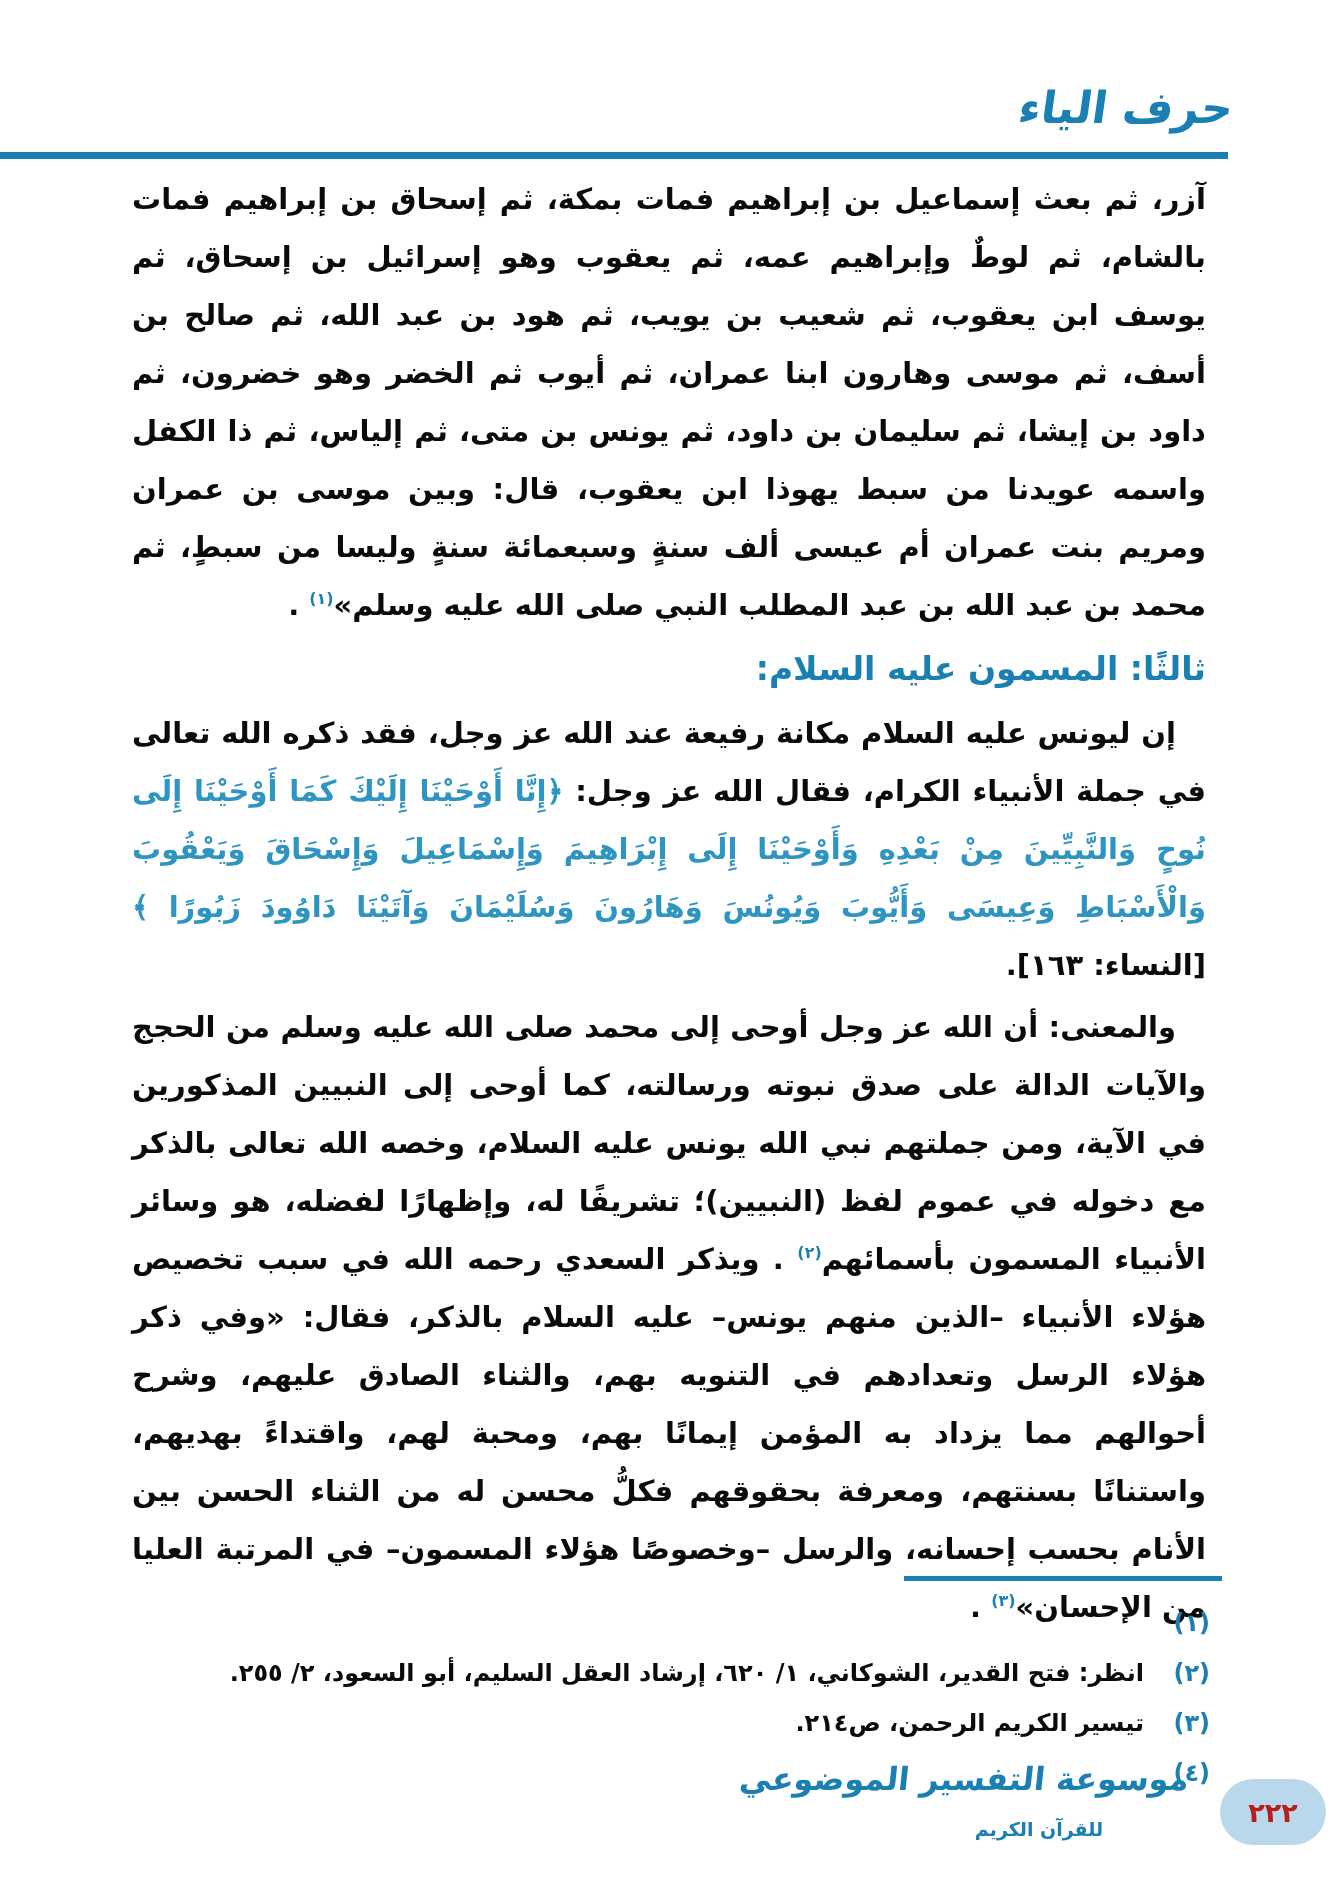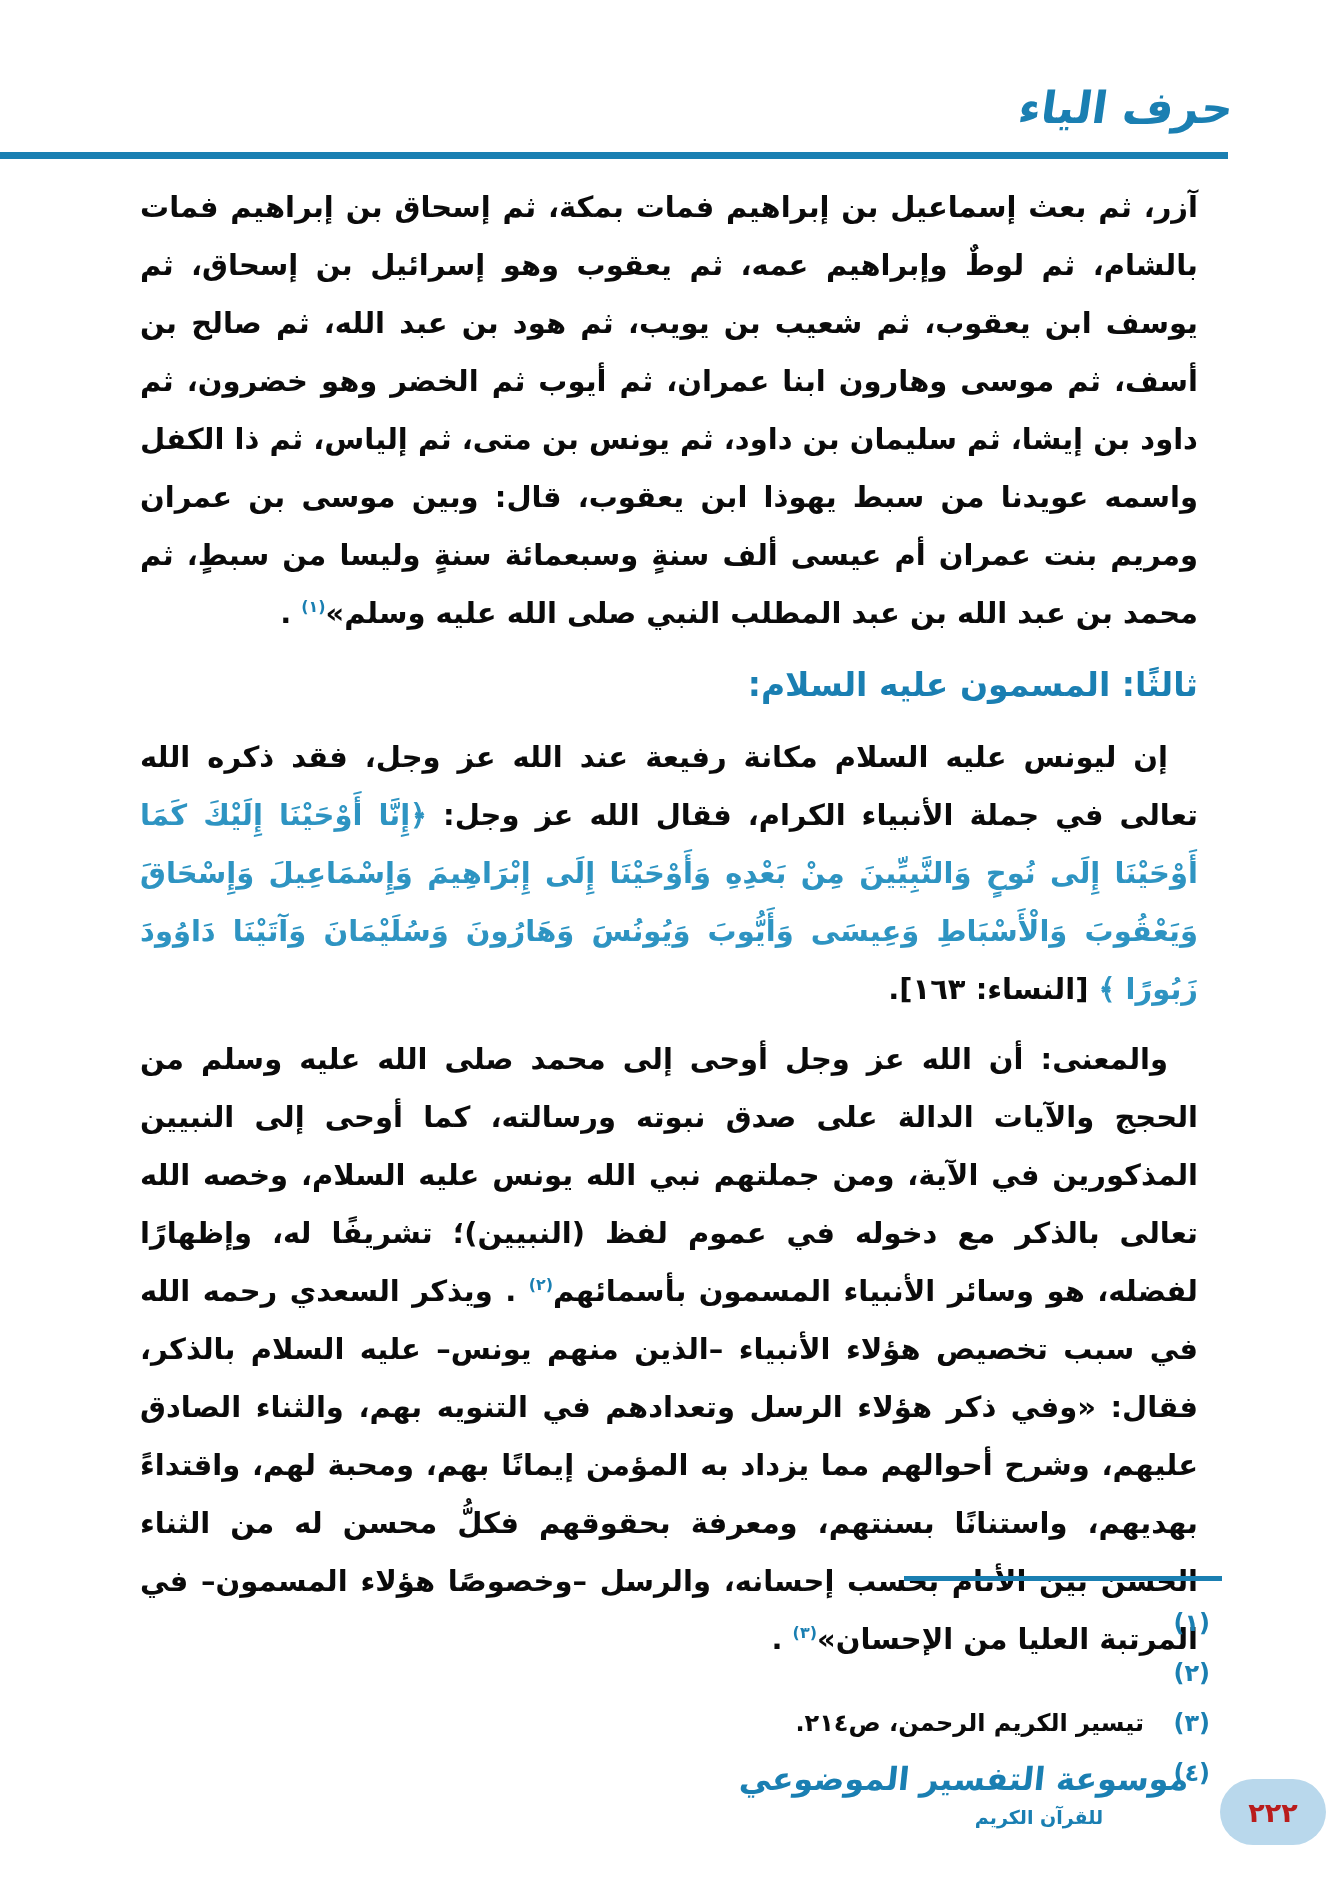--- a/index.html
+++ b/index.html
@@ -30,21 +30,21 @@
     background:var(--accent);
   }
   
   .main{
     position:absolute;top:166px;right:129px;
     width:1082px;
     direction:rtl;text-align:justify;
     font-size:29px;font-weight:bold;color:var(--ink);
     line-height:58px;
   }
-  .main p{margin:12px;}
+  .main p{margin:4px;}
   .para1{margin-bottom:16px;}
   .section-heading{
     color:var(--accent);
     font-size:33px;font-weight:bold;
     line-height:62px;
     margin:14px 0 10px;
     text-align:right;
   }
   .para{margin-bottom:8px;}
   .indent{text-indent:30px;}
@@ -75,21 +75,21 @@
   .logo{
     position:absolute;top:1760px;right:150px;
     width:300px;text-align:center;
     color:var(--accent);direction:rtl;
   }
   .logo-title{
     font-size:32px;font-weight:bold;
     transform:skewX(-6deg);
     white-space:nowrap;
   }
-  .logo-subtitle{font-size:19px;font-weight:bold;margin-top:8px;}
+  .logo-subtitle{font-size:19px;font-weight:bold;margin-top:20px;}
   .page-tab{
     position:absolute;top:1779px;right:13px;
     width:106px;height:66px;
     background:var(--tab);
     border-radius:33px;
     color:#b91c1c;
     font-size:27px;font-weight:bold;
     letter-spacing:7px;
     display:flex;align-items:center;justify-content:center;
     direction:rtl;
@@ -116,20 +116,21 @@
 
   </div>
 
   <div class="footnote-sep"></div>
   <div class="footnotes">
     <div class="footnote">
       <span class="fn-num">(١)</span>
     </div>
     <div class="footnote">
       <span class="fn-num">(٢)</span>
+      <span class="fn-text">انظر: فتح القدير، الشوكاني، ١/ ٦٢٠، إرشاد العقل السليم، أبو السعود، ٢/ ٢٥٥.</span>
     </div>
     <div class="footnote">
       <span class="fn-num">(٣)</span>
       <span class="fn-text">تيسير الكريم الرحمن، ص٢١٤.</span>
     </div>
     <div class="footnote">
       <span class="fn-num">(٤)</span>
     </div>
   </div>
 

